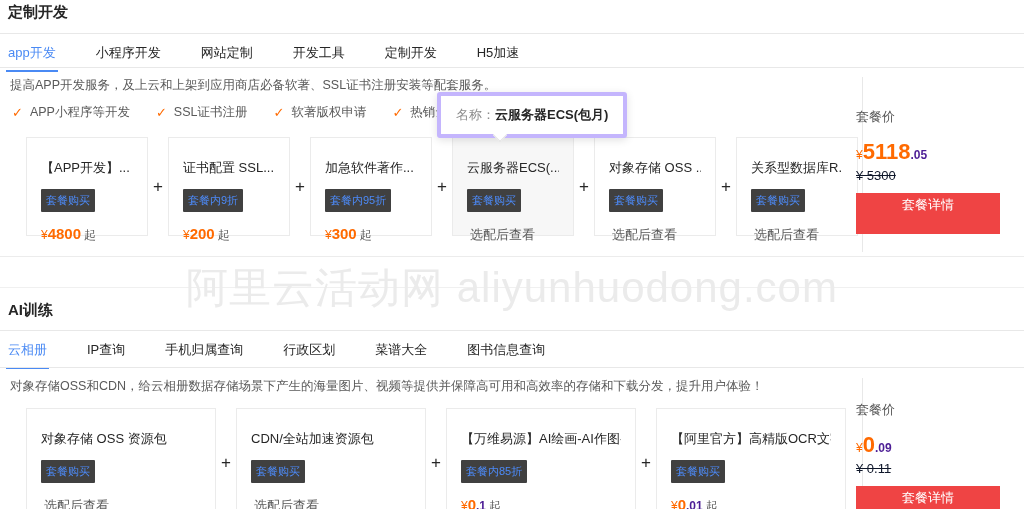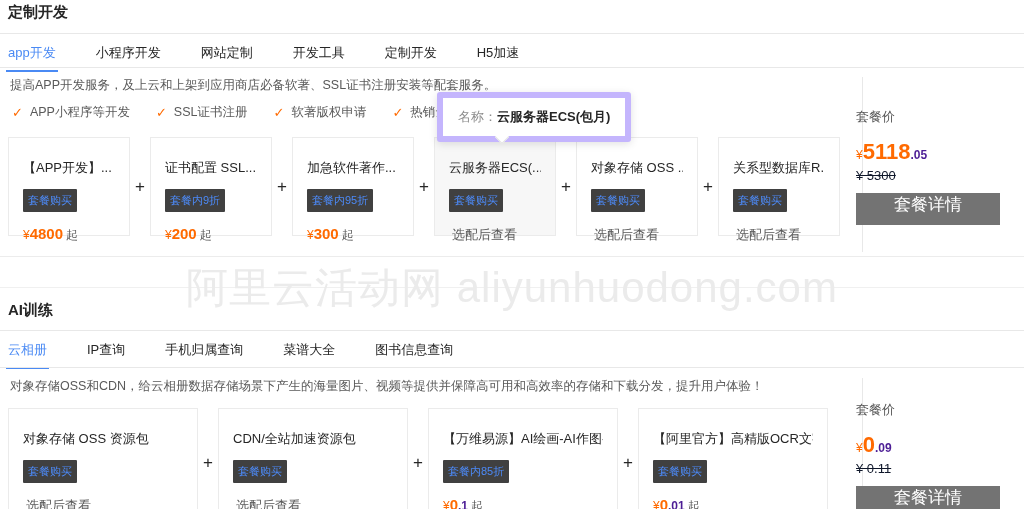--- a/index.html
+++ b/index.html
@@ -14,44 +14,44 @@
   .tabs { position:absolute; left:6px; display:flex; gap:36px; }
   .tab { font-size:13px; color:#262626; padding:10px 2px 8px; border-bottom:2px solid transparent; cursor:pointer; white-space:nowrap; }
   .tab.active { color:#4a8af4; border-bottom-color:#4a8af4; }
 
   .desc { position:absolute; left:10px; font-size:12.5px; color:#595959;text-align:right; }
 
   .features { position:absolute; left:12px; display:flex; gap:26px; }
   .feature { font-size:12.5px; color:#595959; display:flex; align-items:center; }
   .check { color:#ff6a00; margin-right:7px; font-size:13px; font-weight:bold; }
 
-  .cards { position:absolute; left:8px; display:flex; align-items:stretch; }
+  .cards { position:absolute; left:26px; display:flex; align-items:stretch; }
   .card { background:#fff; border:1px solid #ebebeb; padding:21px 14px 0; position:relative; cursor:pointer; }
   .card.w1 { width:122px; height:99px; }
   .card.w2 { width:190px; height:110px; }
   .card.hl { background:#f7f7f7; }
   .card-title { font-size:13px; color:#262626; white-space:nowrap; overflow:hidden; margin-bottom:12px; }
   .badge { display:inline-block; font-size:11px; color:#4c8af8; background:#404040; padding:5px 5px; border-radius:1px; line-height:1.2; }
   .card-value { margin-top:13px; white-space:nowrap; }
   .cur { color:#ff6a00; font-size:12px; }
   .amt { color:#ff6a00; font-size:15px; font-weight:bold; }
   .dec { color:#4c1d95; font-size:12px; font-weight:bold; }
   .sfx { color:#595959; font-size:12px; margin-left:3px; }
   .note { color:#595959; font-size:13px; }
   .plus { width:20px; align-self:center; text-align:center; font-size:17px; color:#262626; }
 
   .panel { position:absolute; left:856px; width:144px; }
   .panel-label { font-size:13px; color:#595959; }
   .panel-price { margin-top:13px; white-space:nowrap; }
   .panel-price .amt { font-size:22px; }
   .panel-orig { margin-top:3px; font-size:13px; color:#0f172a; text-decoration:line-through; }
-  .panel-btn { margin-top:10px; width:144px; height:32px; background:#737373; color:#fff; font-size:17px;
+  .panel-btn { margin-top:10px; width:144px; height:41px; background:#ef4444; color:#fff; font-size:13px;
     line-height:24px; text-align:center; cursor:pointer; }
 
-  .tooltip { position:absolute; left:437px; top:92px; background:#fff; border:6px solid #c4b5fd; border-radius:3px;
+  .tooltip { position:absolute; left:437px; top:92px; background:#fff; border:4px solid #c4b5fd; border-radius:3px;
     box-shadow:0 2px 8px rgba(0,0,0,.12); padding:10px 15px; font-size:13px; white-space:nowrap; z-index:20; }
   .tt-label { color:#8c8c8c; }
   .tt-value { color:#262626; font-weight:bold; }
   .tt-arrow { position:absolute; bottom:-6px; left:54px; width:10px; height:10px; background:#fff;
     transform:rotate(45deg); border-right:1px solid #e3e3e3; border-bottom:1px solid #e3e3e3; }
 
   .watermark { position:absolute; top:260px; left:0; width:1024px; text-align:center; font-size:42px;
     color:#ebebeb; white-space:nowrap; letter-spacing:1px; z-index:30; pointer-events:none; }
 </style>
 </head>
@@ -148,20 +148,21 @@
 
 <div class="watermark">阿里云活动网 aliyunhuodong.com</div>
 
 <div class="sec-title" style="top:301px">AI训练</div>
 <div class="hline" style="top:330px"></div>
 
 <div class="tabs" style="top:331px">
   <div class="tab active">云相册</div>
   <div class="tab">IP查询</div>
   <div class="tab">手机归属查询</div>
+  <div class="tab">行政区划</div>
   <div class="tab">菜谱大全</div>
   <div class="tab">图书信息查询</div>
 </div>
 <div class="hline" style="top:367px"></div>
 
 <div class="desc" style="top:378px">对象存储OSS和CDN，给云相册数据存储场景下产生的海量图片、视频等提供并保障高可用和高效率的存储和下载分发，提升用户体验！</div>
 
 <div class="cards" style="top:408px">
   <div class="card w2">
     <div class="card-title">对象存储 OSS 资源包</div>

